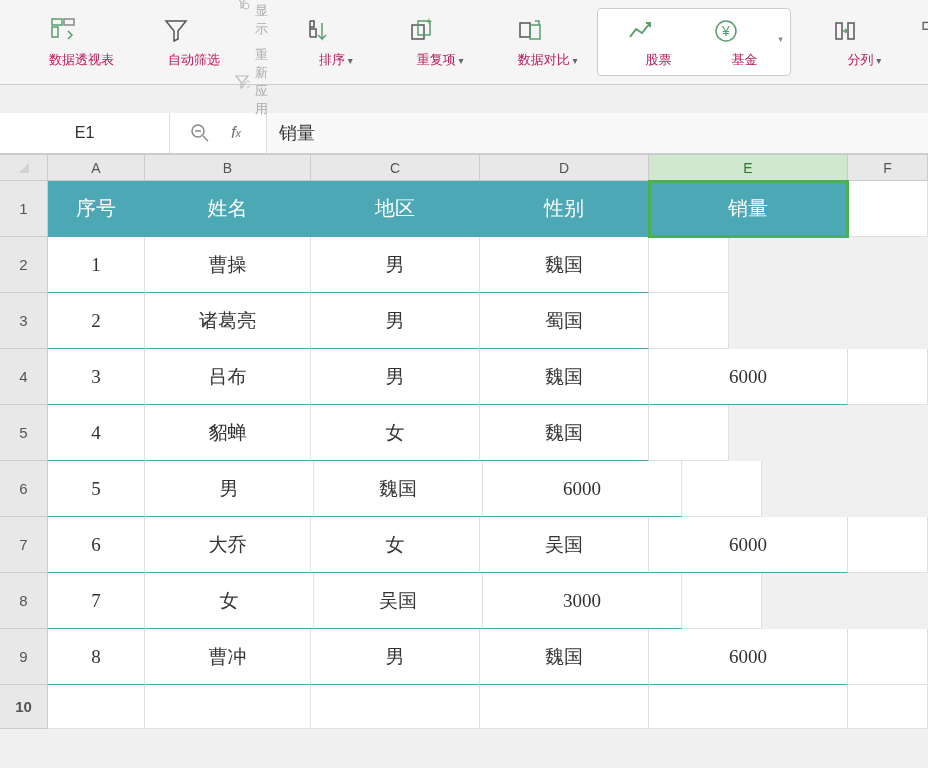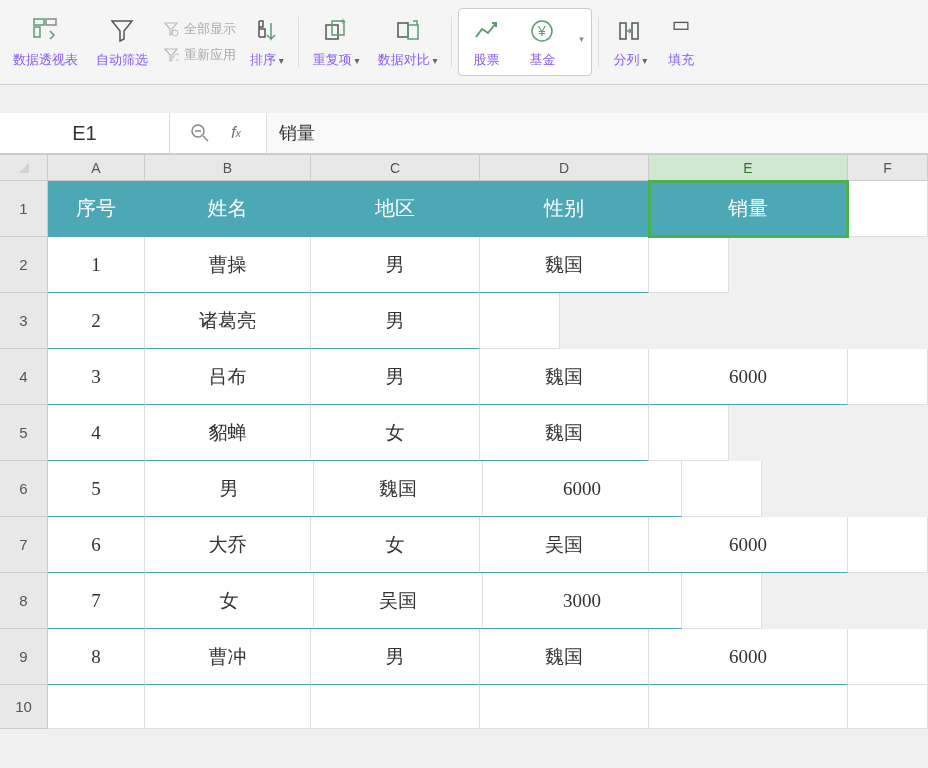--- a/index.html
+++ b/index.html
@@ -34,22 +34,23 @@
       width: 32px;
       height: 32px;
       display: flex;
       align-items: center;
       justify-content: center;
       margin-bottom: 4px;
     }
     
     .ribbon-label {
       font-size: 13px;
-      color: #8b5cf6;
+      color: #be185d;
       white-space: nowrap;
+      margin-left: 36px;
     }
     
     .ribbon-label.with-dropdown::after {
       content: " ▾";
       font-size: 10px;
       color: #666;
     }
     
     .ribbon-small-group {
       display: flex;
@@ -100,21 +101,21 @@
       align-items: center;
       background: #fff;
       height: 42px;
       border-bottom: 2px solid #ccc;
       margin-top: 28px;
     }
     
     .cell-reference {
       width: 170px;
       padding: 0 20px;
-      font-size: 20px;
+      font-size: 16px;
       color: #333;
       text-align: center;
       border-right: 1px solid #ddd;
       height: 100%;
       display: flex;
       align-items: center;
       justify-content: center;
     }
     
     .formula-controls {
@@ -222,21 +223,21 @@
       justify-content: center;
       font-size: 19px;
       color: #333;
       background: #fff;
     }
     
     .row-1 { height: 56px; }
     .row-1 .row-header { height: 56px; }
     .data-row { height: 56px; }
     .data-row .row-header { height: 56px; }
-    .empty-row { height: 44px; }
+    .empty-row { height: 44px; font-weight: bold; }
     .empty-row .row-header { height: 44px; }
     
     .header-cell {
       background: #4ca8b5;
       color: #fff;
       font-size: 20px;
       font-weight: normal;
       border-right: 1px solid #4ca8b5;
       border-bottom: 1px solid #4ca8b5;
     }
@@ -441,20 +442,21 @@
       <div class="grid-cell data-cell col-B serif">曹操</div>
       <div class="grid-cell data-cell col-C serif">男</div>
       <div class="grid-cell data-cell col-D serif">魏国</div>
       <div class="grid-cell col-F"></div>
     </div>
     <div class="grid-row data-row">
       <div class="row-header">3</div>
       <div class="grid-cell data-cell col-A serif">2</div>
       <div class="grid-cell data-cell col-B serif">诸葛亮</div>
       <div class="grid-cell data-cell col-C serif">男</div>
+      <div class="grid-cell data-cell col-D serif">蜀国</div>
       <div class="grid-cell col-F"></div>
     </div>
     <div class="grid-row data-row">
       <div class="row-header">4</div>
       <div class="grid-cell data-cell col-A serif">3</div>
       <div class="grid-cell data-cell col-B serif">吕布</div>
       <div class="grid-cell data-cell col-C serif">男</div>
       <div class="grid-cell data-cell col-D serif">魏国</div>
       <div class="grid-cell data-cell col-E serif">6000</div>
       <div class="grid-cell col-F"></div>

